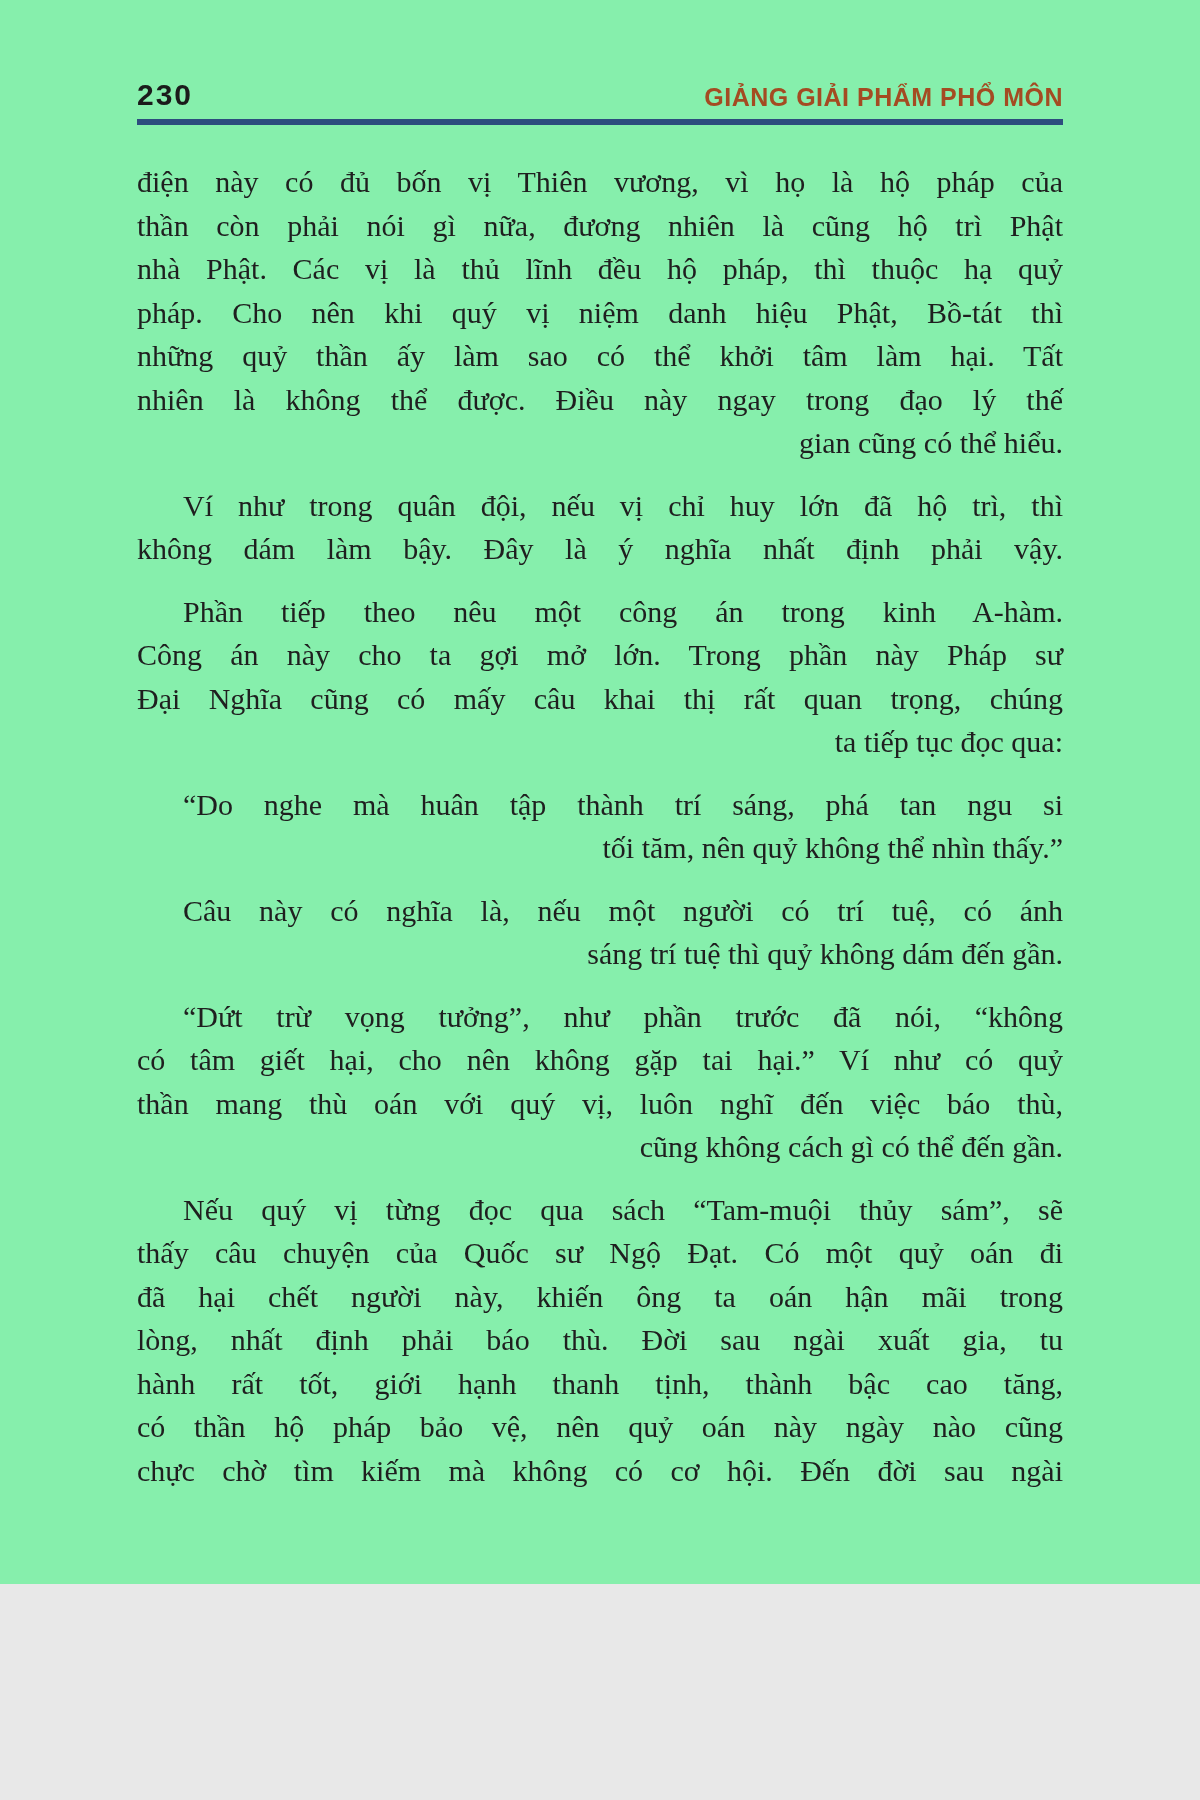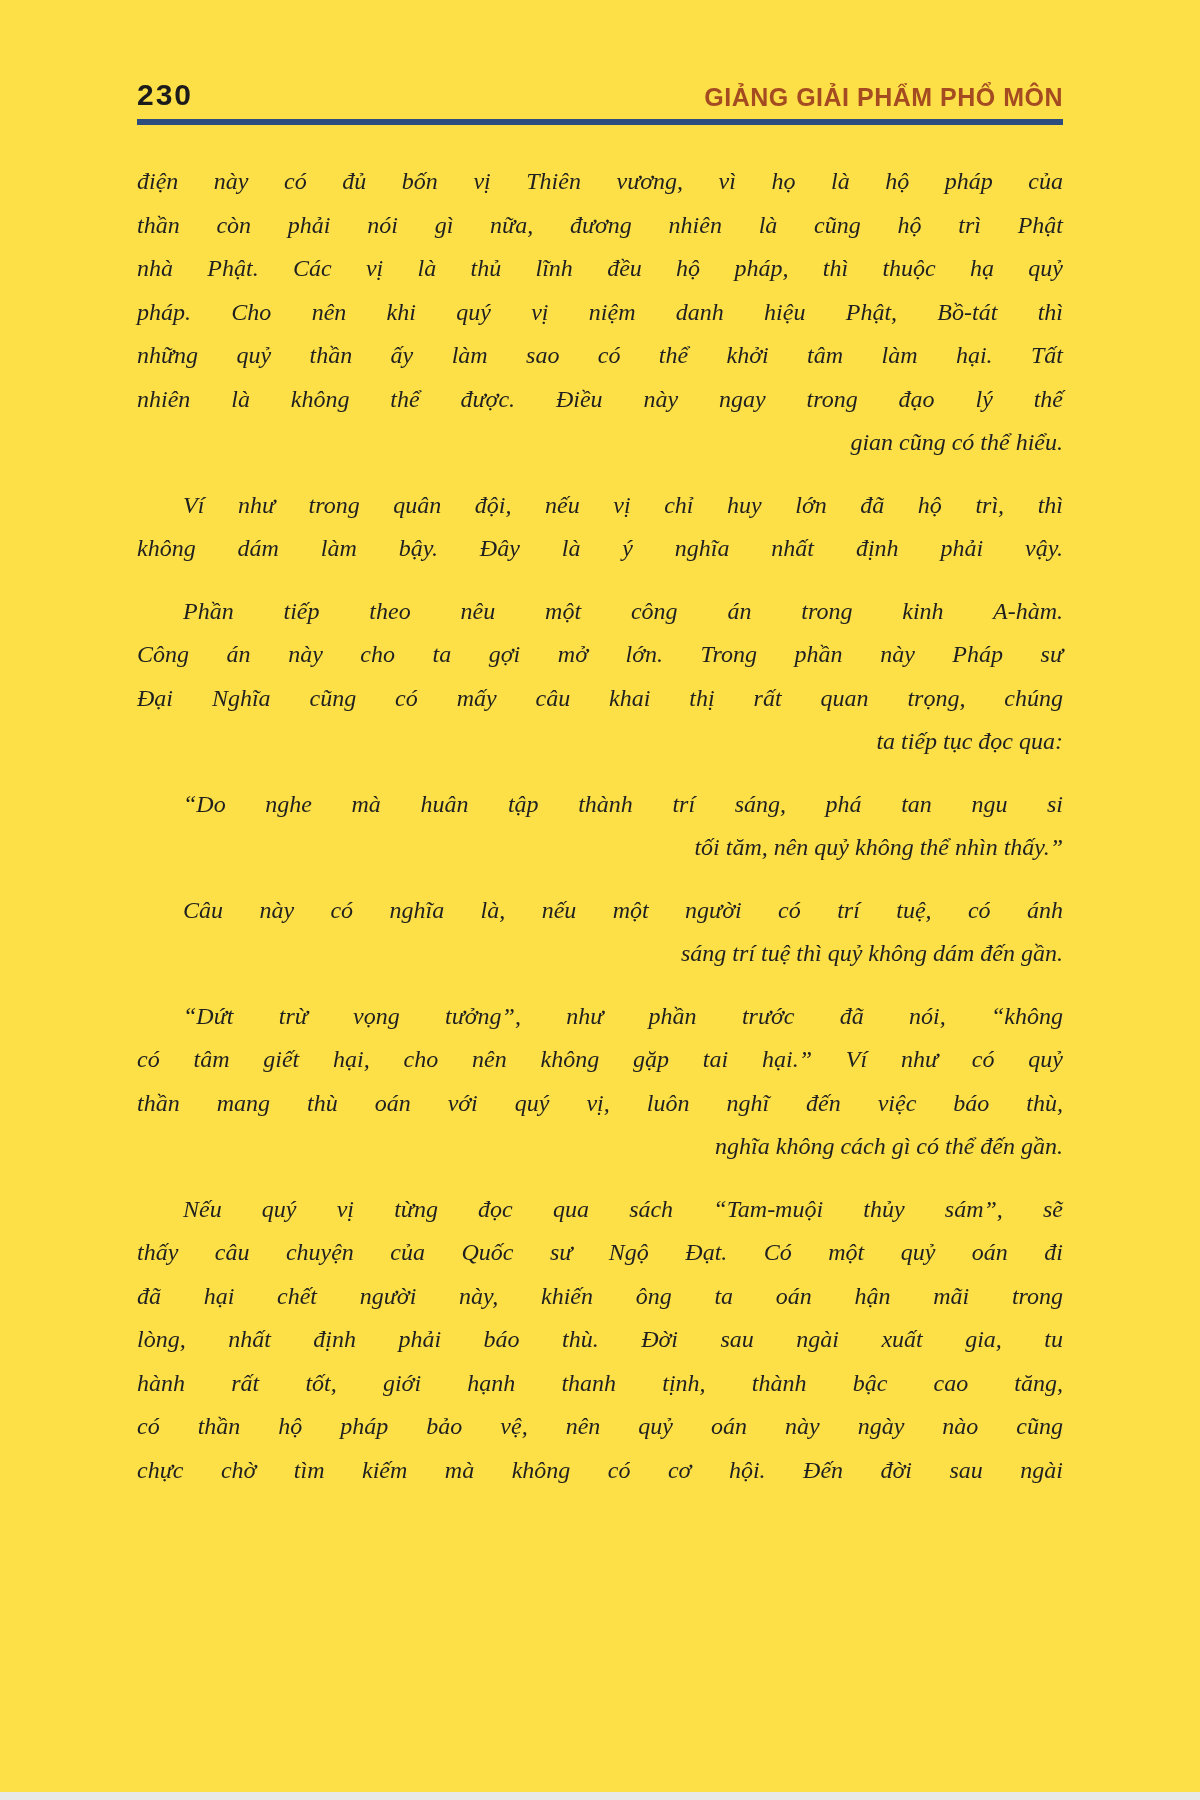--- a/index.html
+++ b/index.html
@@ -1,20 +1,20 @@
 <!DOCTYPE html>
 <html><head>
 <meta charset="utf-8">
 <style>
   html,body{margin:0;padding:0;background:#e8e8e8;}
   .page{
     position:relative;
-    width:1200px;height:1792px;
+    width:1200px;height:1584px;
     margin:0 auto;
-    background:#fde047;
+    background:#86efac;
     font-family:"Liberation Serif","DejaVu Serif",serif;
     overflow:hidden;
   }
   .header{
     position:absolute;
     top:80px;left:137px;width:926px;
     display:flex;justify-content:space-between;align-items:flex-end;
   }
   .page-number{
     font-family:"Liberation Sans","DejaVu Sans",sans-serif;
@@ -29,23 +29,22 @@
     text-align:right;
   }
   .rule{
     position:absolute;
     top:119px;left:137px;width:926px;height:6px;
     background:#2d4d7e;
   }
   .body-text{
     position:absolute;
     top:160px;left:137px;width:926px;
-    font-size:24px;
+    font-size:30px;
     color:#1f1f1f;
-    font-style:italic;
   }
   .para{margin:0 0 19px 0;}
   .line{
     line-height:43.5px;
     white-space:normal;
     text-align:right;
   }
   .line.just{
     text-align:justify;
     text-align-last:justify;
@@ -90,21 +89,21 @@
         <div class="line">tối tăm, nên quỷ không thể nhìn thấy.”</div>
       </div>
       <div class="para">
         <div class="line just ind">Câu này có nghĩa là, nếu một người có trí tuệ, có ánh</div>
         <div class="line">sáng trí tuệ thì quỷ không dám đến gần.</div>
       </div>
       <div class="para">
         <div class="line just ind">“Dứt trừ vọng tưởng”, như phần trước đã nói, “không</div>
         <div class="line just">có tâm giết hại, cho nên không gặp tai hại.” Ví như có quỷ</div>
         <div class="line just">thần mang thù oán với quý vị, luôn nghĩ đến việc báo thù,</div>
-        <div class="line">nghĩa không cách gì có thể đến gần.</div>
+        <div class="line">cũng không cách gì có thể đến gần.</div>
       </div>
       <div class="para">
         <div class="line just ind">Nếu quý vị từng đọc qua sách “Tam-muội thủy sám”, sẽ</div>
         <div class="line just">thấy câu chuyện của Quốc sư Ngộ Đạt. Có một quỷ oán đi</div>
         <div class="line just">đã hại chết người này, khiến ông ta oán hận mãi trong</div>
         <div class="line just">lòng, nhất định phải báo thù. Đời sau ngài xuất gia, tu</div>
         <div class="line just">hành rất tốt, giới hạnh thanh tịnh, thành bậc cao tăng,</div>
         <div class="line just">có thần hộ pháp bảo vệ, nên quỷ oán này ngày nào cũng</div>
         <div class="line just">chực chờ tìm kiếm mà không có cơ hội. Đến đời sau ngài</div>
       </div>

